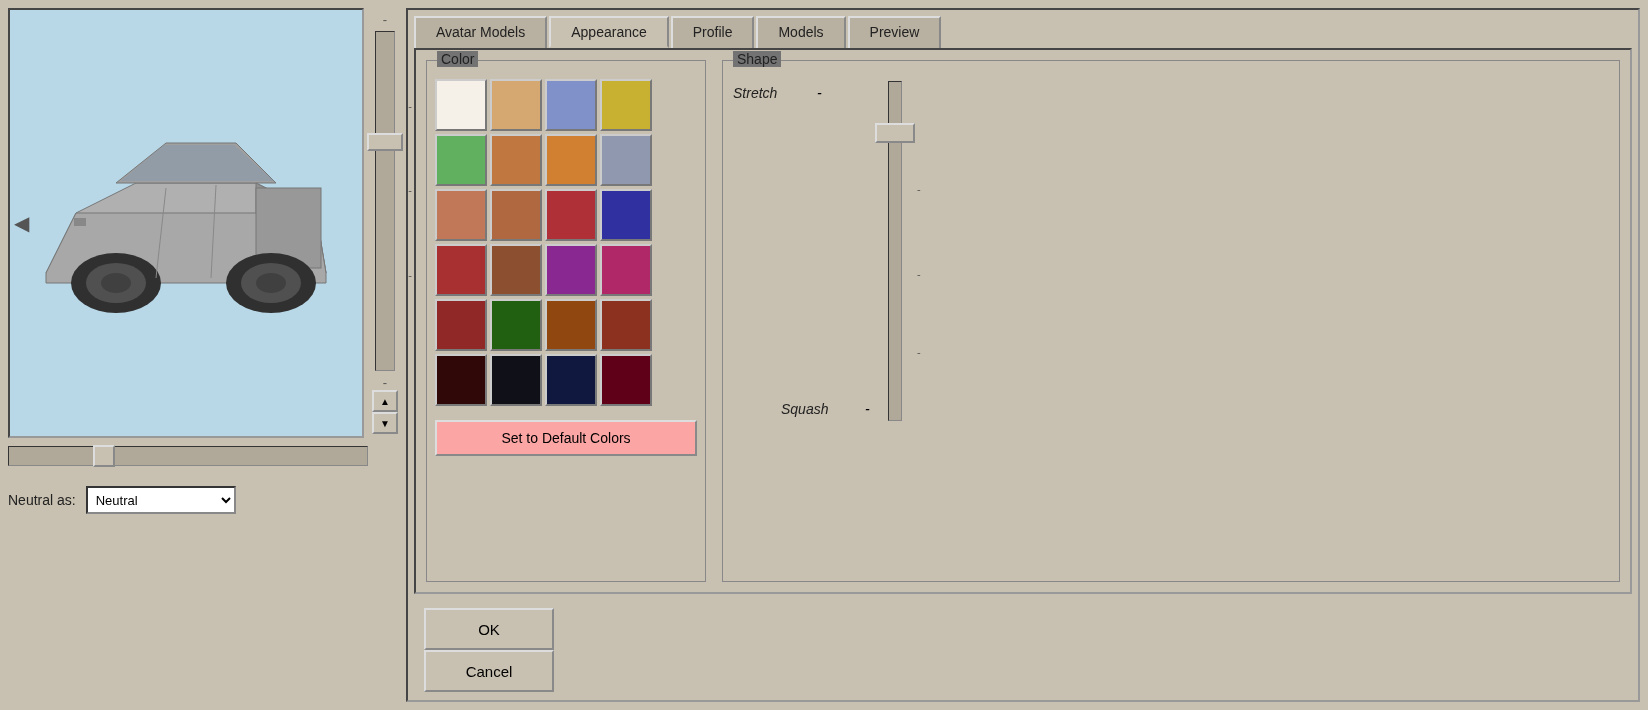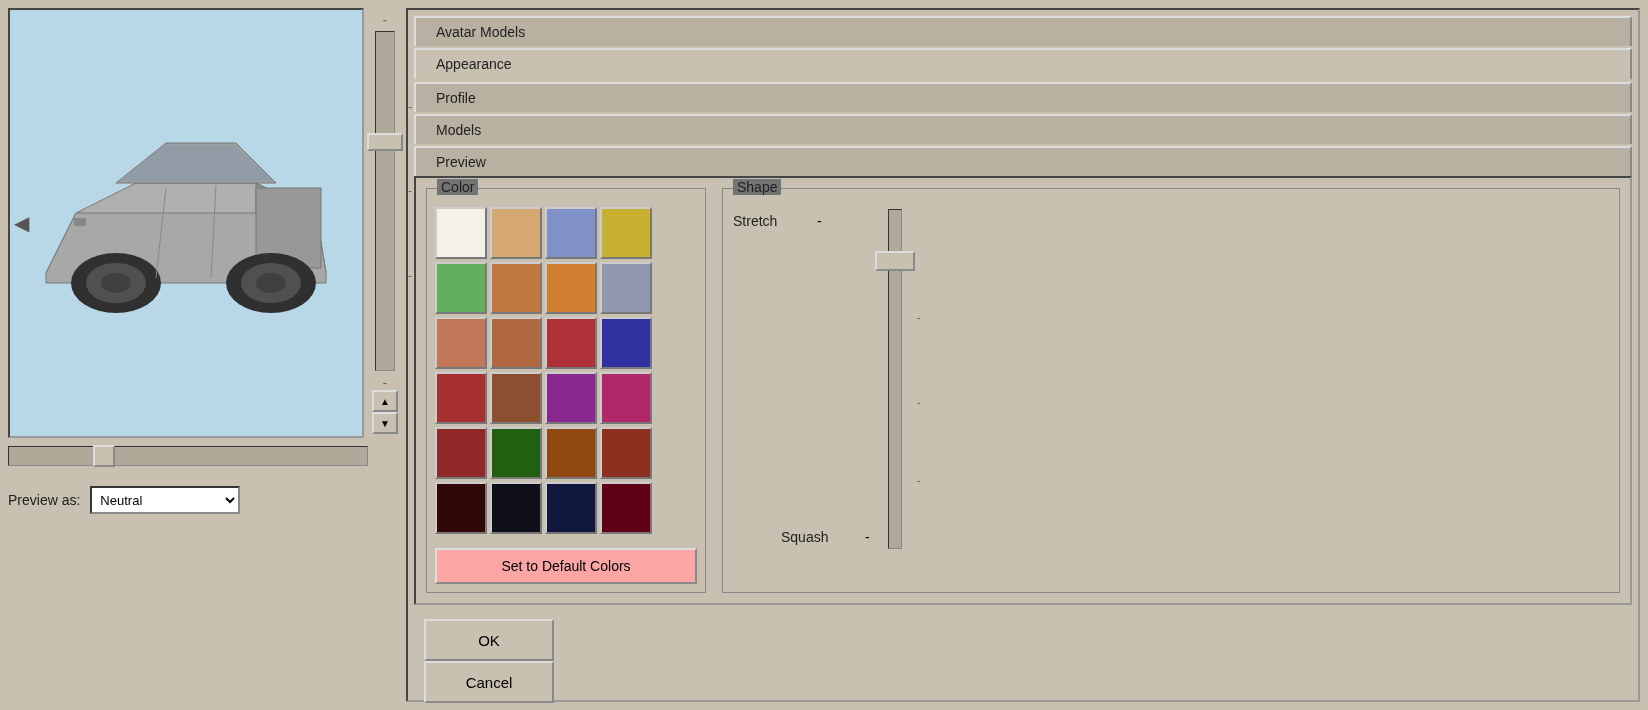--- a/index.html
+++ b/index.html
@@ -126,21 +126,21 @@
       display: flex;
       flex-direction: column;
       background: #c8c0b0;
       border: 2px inset #999;
       padding: 0;
     }
 
     
     .tabs {
       display: flex;
-      flex-direction: column;
+      flex-direction: row;
       padding: 6px 6px 0 6px;
       gap: 2px;
       background: #c8c0b0;
     }
 
     .tab {
       padding: 6px 20px;
       background: #c8c0b0;
       border: 2px outset #ddd;
       border-bottom: none;
@@ -330,21 +330,21 @@
           <button class="scroll-btn">▼</button>
         </div>
       </div>
     </div>
 
     <div class="horizontal-slider-container">
       <input type="range" class="h-slider" min="0" max="100" value="25" style="">
     </div>
 
     <div class="preview-as-row">
-      <span class="preview-as-label">Preview as:</span>
+      <span class="preview-as-label">Neutral as:</span>
       <select class="preview-select">
         <option>Neutral</option>
         <option>Male</option>
         <option>Female</option>
       </select>
     </div>
   </div>
 
   <div class="right-panel">
 
@@ -401,21 +401,21 @@
           <div class="color-cell" style="background:#101018;"></div>
           <div class="color-cell" style="background:#101840;"></div>
           <div class="color-cell" style="background:#600018;"></div>
         </div>
         <button class="set-default-btn">Set to Default Colors</button>
       </div>
 
       <div class="shape-section">
         <span class="section-legend">Shape</span>
         <div class="shape-container">
-          <div style="display:flex;flex-direction:column;justify-content:space-between;height:340px;padding:4px 0;">
+          <div style="display:flex;flex-direction:column;justify-content:space-between;height:340px;padding:4px 0;font-style:italic;">
             <div class="shape-label-row">
               <span class="shape-label">Stretch</span>
               <span class="shape-dash">-</span>
             </div>
             <div style="display:flex;align-items:center;margin-left:48px;">
               <span class="shape-label">Squash</span>
               <span class="shape-dash">-</span>
             </div>
           </div>
 

